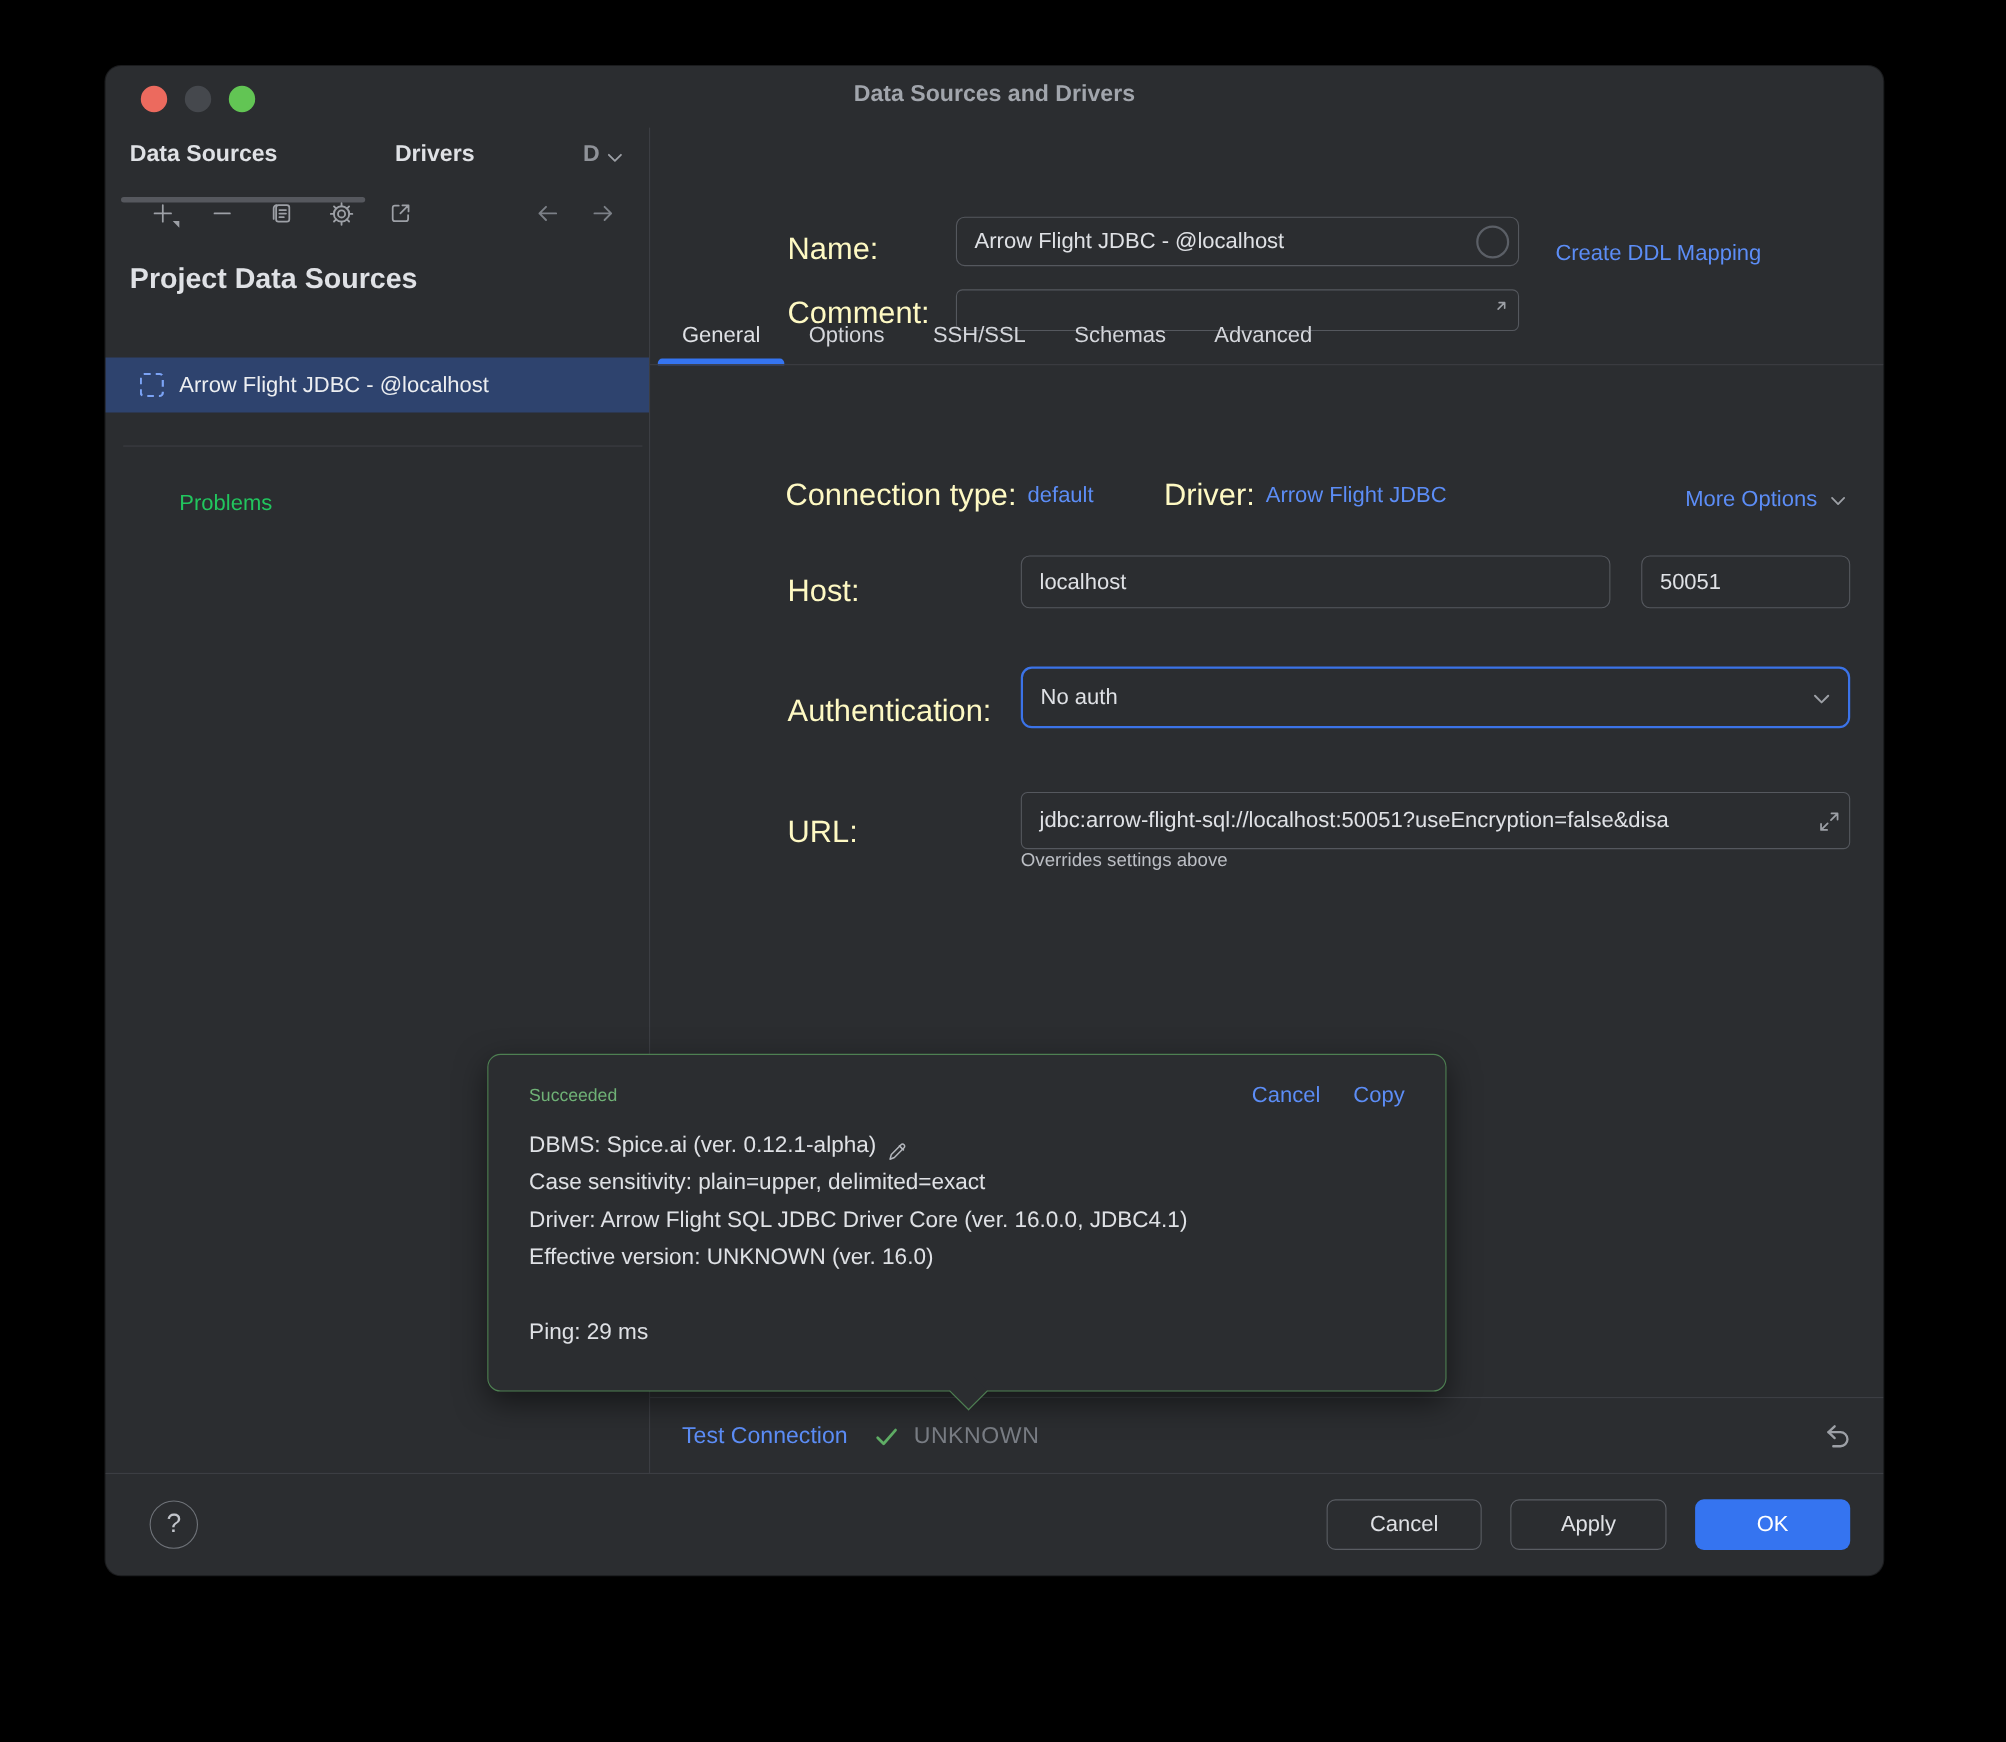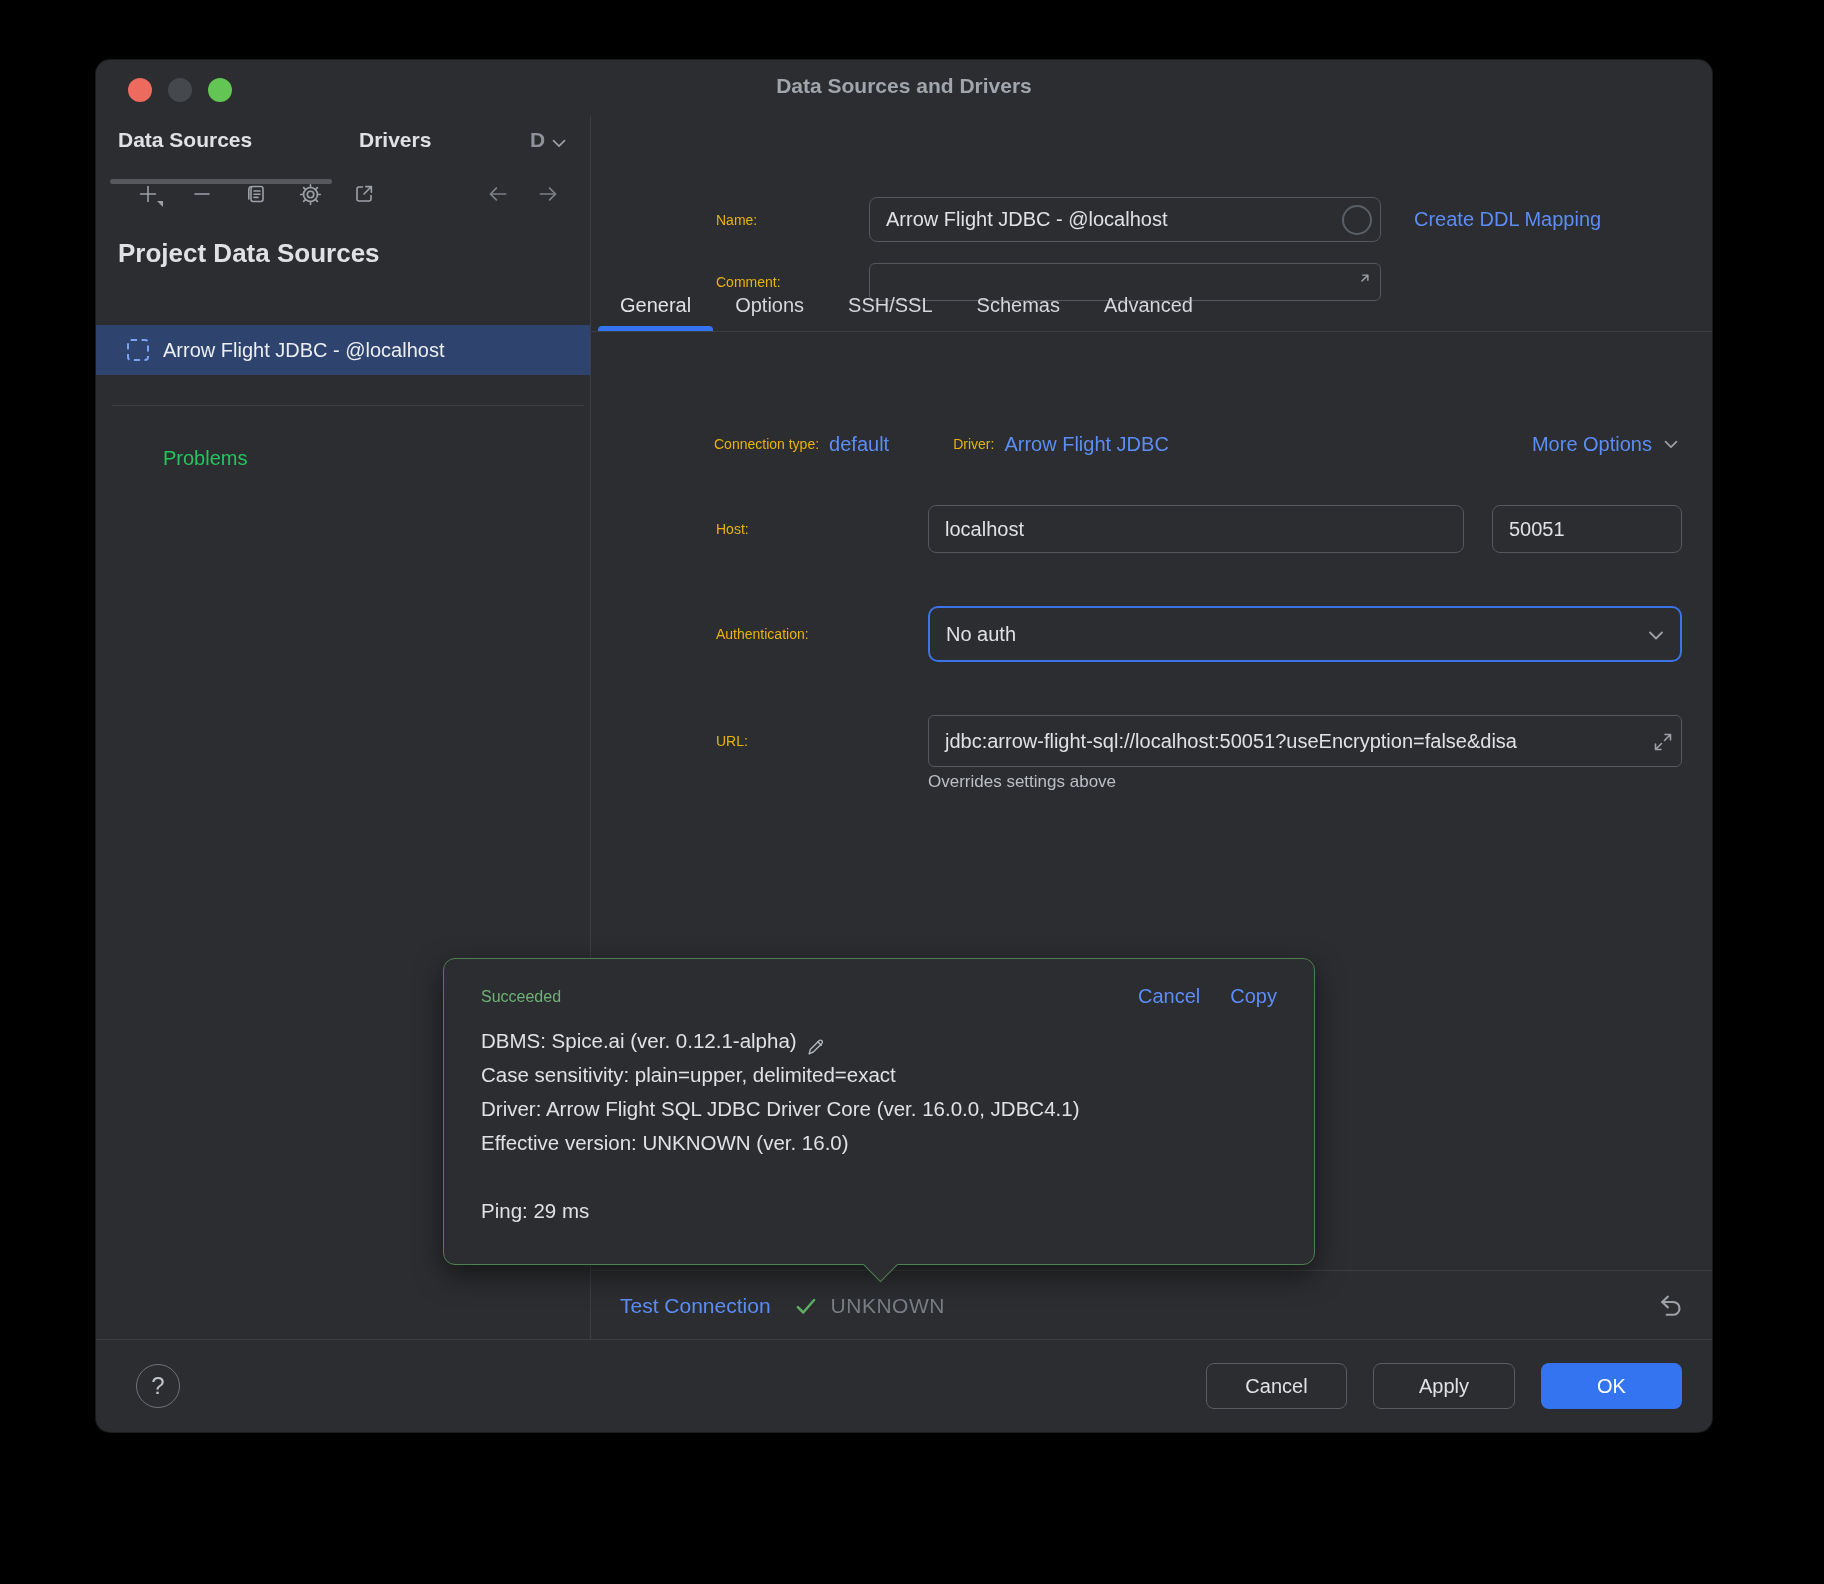--- a/index.html
+++ b/index.html
@@ -32,22 +32,22 @@
   .nav-arrows{margin-left:auto;display:flex;gap:22px;}
   .nav-arrows svg{stroke:#7c8087;}
   .side-section-title{position:absolute;left:22px;top:122px;font-size:26px;font-weight:bold;color:#dfe1e5;}
   .side-item{position:absolute;left:0;right:0;top:209px;height:50px;display:flex;align-items:center;}
   .side-item.selected{background:#2e436e;}
   .ds-icon{margin-left:31px;width:22px;height:22px;border:2px dashed #7ba3f5;border-radius:4px;box-sizing:border-box;}
   .side-item-label{margin-left:14px;font-size:20px;color:#eceef1;}
   .side-divider{position:absolute;left:16px;right:6px;top:289px;height:1px;background:#3c3e43;}
   .side-problems{position:absolute;left:67px;top:320px;height:44px;display:flex;align-items:center;font-size:20px;color:#22c55e;}
   
-  .row{position:absolute;display:flex;align-items:center;}
-  .lbl{font-size:14px;color:#eab308;}
+  .row{position:absolute;display:flex;align-items:flex-end;}
+  .lbl{font-size:28px;color:#fef9c3;}
   .field{box-sizing:border-box;border:1px solid #55585e;border-radius:8px;background:#2b2d30;
          display:flex;align-items:center;font-size:20px;color:#dfe1e5;padding:0 16px;position:relative;}
   .row-name{left:618px;top:137px;height:45px;}
   .row-name .lbl{position:absolute;left:2px;}
   .fld-name{position:absolute;left:155px;width:512px;height:45px;}
   .name-circle{position:absolute;right:8px;width:30px;height:30px;border:2px solid #5b5f66;border-radius:50%;box-sizing:border-box;}
   .link{color:#5c8df6;font-size:20px;cursor:pointer;}
   .lnk-ddl{position:absolute;left:700px;white-space:nowrap;}
   .row-comment{left:618px;top:203px;height:38px;}
   .row-comment .lbl{position:absolute;left:2px;}

